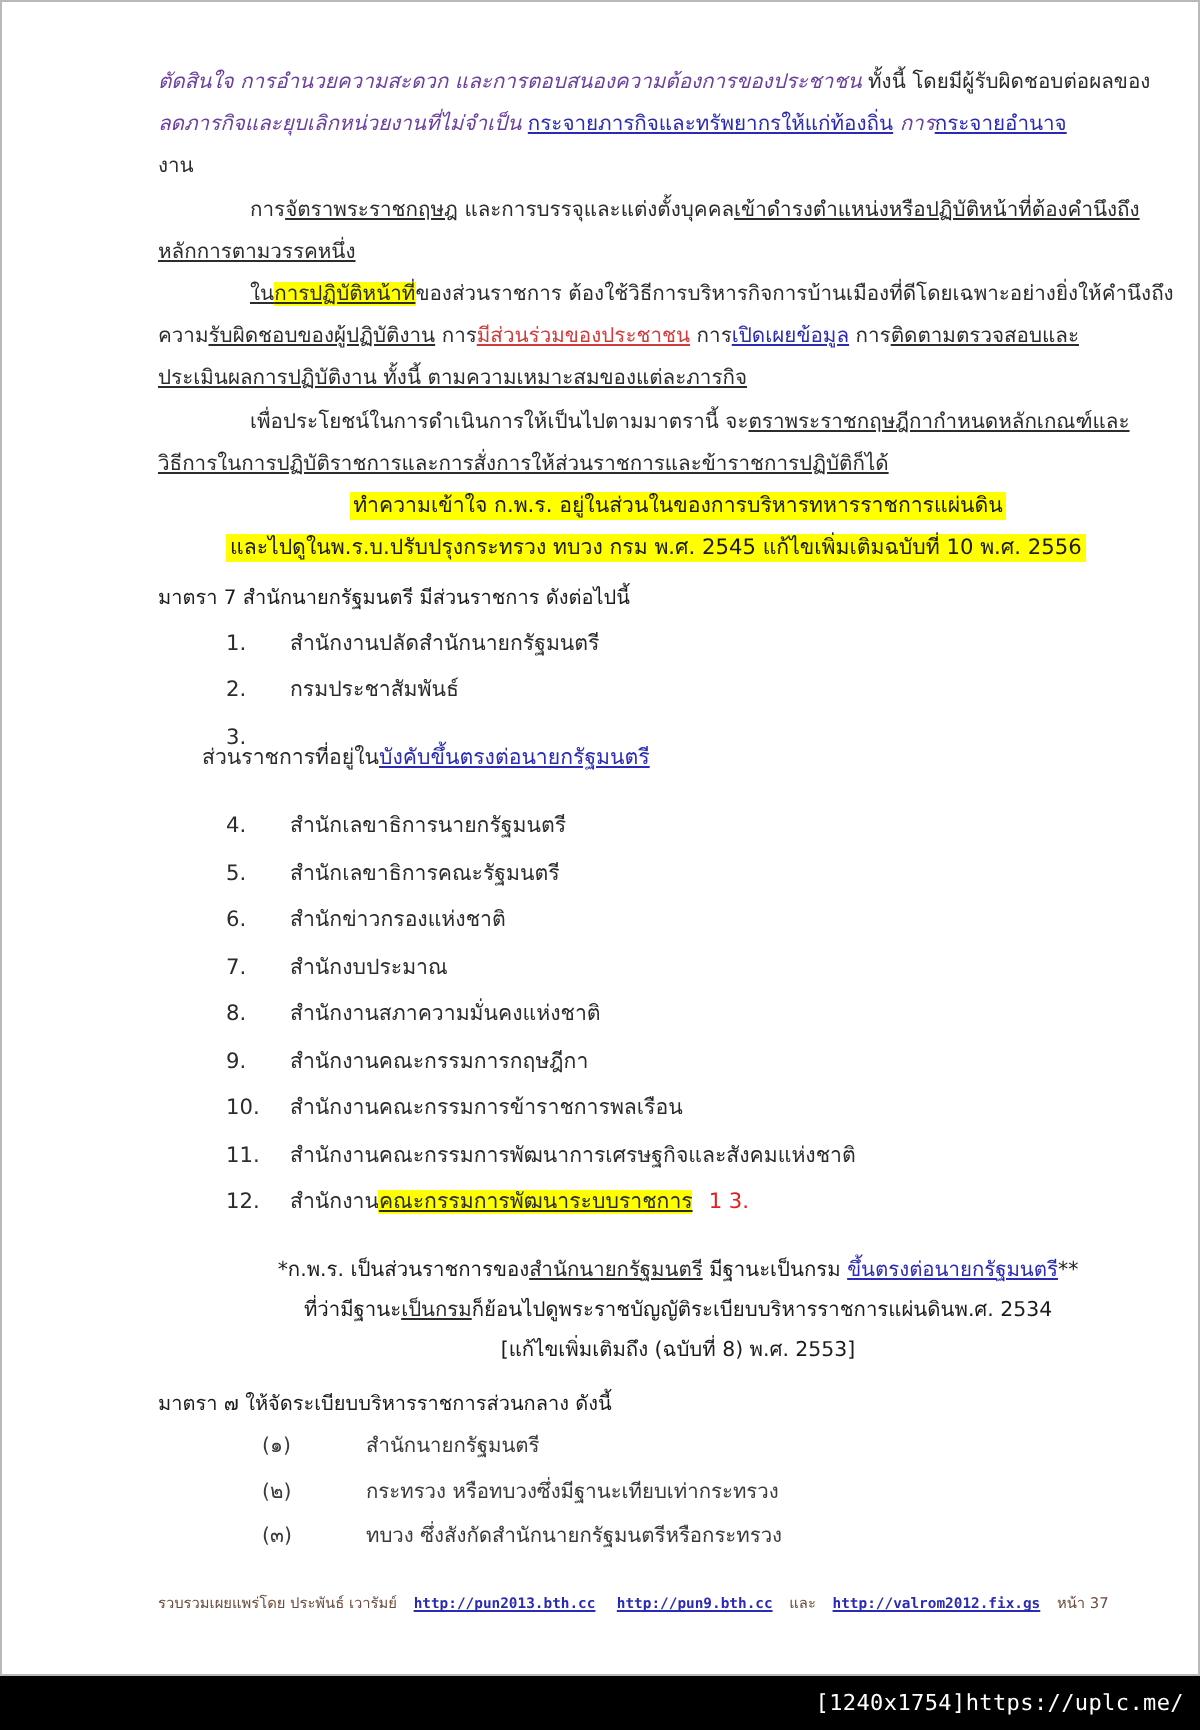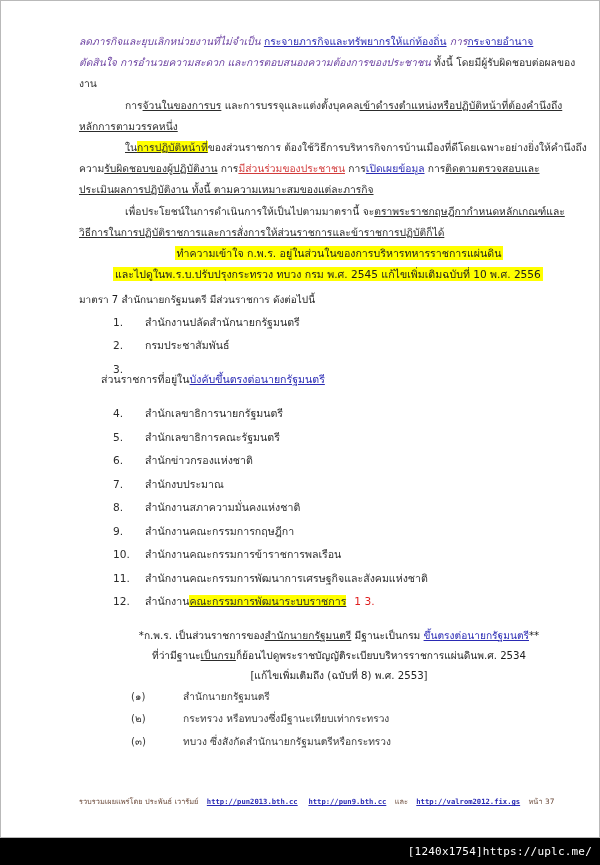--- a/index.html
+++ b/index.html
@@ -170,33 +170,33 @@
 </style>
 </head>
 <body>
 
 <div id="page-sheet">
 
   <div id="doc-body">
 
     <div>
       <p class="para">
+        <span class="t-violet">ตัดสินใจ การอำนวยความสะดวก และการตอบสนองความต้องการของประชาชน</span><span> ทั้งนี้ โดยมีผู้รับผิดชอบต่อผลของ</span>
+      </p>
+
+      <p class="para">
         <span class="t-violet">ลดภารกิจและยุบเลิกหน่วยงานที่ไม่จำเป็น </span><span class="u-blue">กระจายภารกิจและทรัพยากรให้แก่ท้องถิ่น</span><span class="t-violet"> การ</span><span class="u-blue">กระจายอำนาจ</span>
       </p>
 
       <p class="para">
-        <span class="t-violet">ตัดสินใจ การอำนวยความสะดวก และการตอบสนองความต้องการของประชาชน</span><span> ทั้งนี้ โดยมีผู้รับผิดชอบต่อผลของ</span>
-      </p>
-
-      <p class="para">
         <span>งาน</span>
       </p>
 
       <p class="para indent">
-        <span>การ</span><span class="u-dark">จัวนในของการบร</span><span> และการบรรจุและแต่งตั้งบุคคล</span><span class="u-dark">เข้าดำรงตำแหน่งหรือปฏิบัติหน้าที่ต้องคำนึงถึง</span>
+        <span>การ</span><span class="u-dark">จัตราพระราชกฤษฎ</span><span> และการบรรจุและแต่งตั้งบุคคล</span><span class="u-dark">เข้าดำรงตำแหน่งหรือปฏิบัติหน้าที่ต้องคำนึงถึง</span>
       </p>
 
       <p class="para">
         <span class="u-dark">หลักการตามวรรคหนึ่ง</span>
       </p>
 
       <p class="para indent">
         <span class="u-dark">ใน</span><span class="hl u-dark">การปฏิบัติหน้าที่</span><span>ของส่วนราชการ ต้องใช้วิธีการบริหารกิจการบ้านเมืองที่ดีโดยเฉพาะอย่างยิ่งให้คำนึงถึง</span>
       </p>
 
@@ -288,20 +288,21 @@
     <div class="note-block">
       <div>
         <span>*ก.พ.ร. เป็นส่วนราชการของ</span><span class="u-dark">สำนักนายกรัฐมนตรี</span><span> มีฐานะเป็นกรม </span><span class="u-blue">ขึ้นตรงต่อนายกรัฐมนตรี</span><span>**</span>
       </div>
       <div>
         <span>ที่ว่ามีฐานะ</span><span class="u-dark">เป็นกรม</span><span>ก็ย้อนไปดูพระราชบัญญัติระเบียบบริหารราชการแผ่นดินพ.ศ. 2534</span>
       </div>
       <div>[แก้ไขเพิ่มเติมถึง (ฉบับที่ 8) พ.ศ. 2553]</div>
     </div>
 
+    <p class="sec-head" style="margin-top:6px">มาตรา ๗ ให้จัดระเบียบบริหารราชการส่วนกลาง ดังนี้</p>
 
     <ol class="thai-list">
       <li>
         <span class="tnum">(๑)</span>
         <span>สำนักนายกรัฐมนตรี</span>
       </li>
       <li>
         <span class="tnum">(๒)</span>
         <span>กระทรวง หรือทบวงซึ่งมีฐานะเทียบเท่ากระทรวง</span>
       </li>

